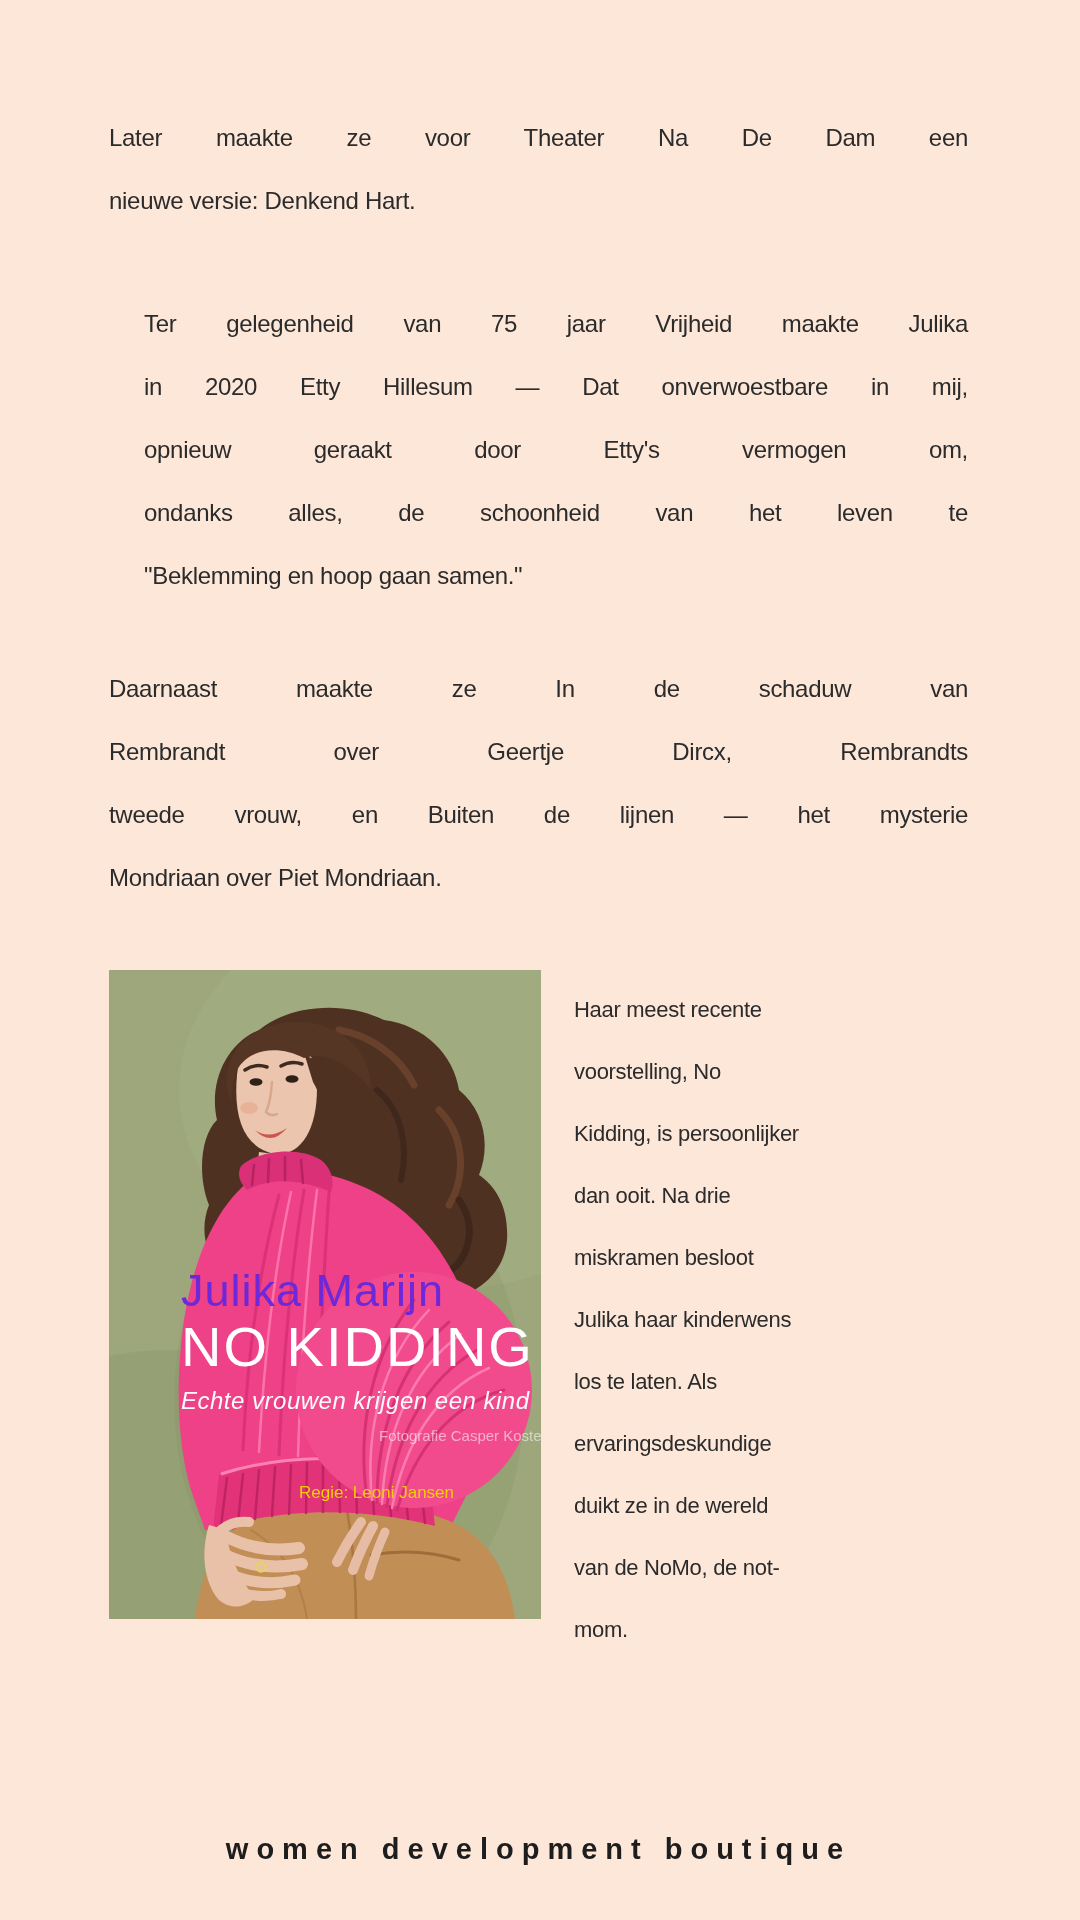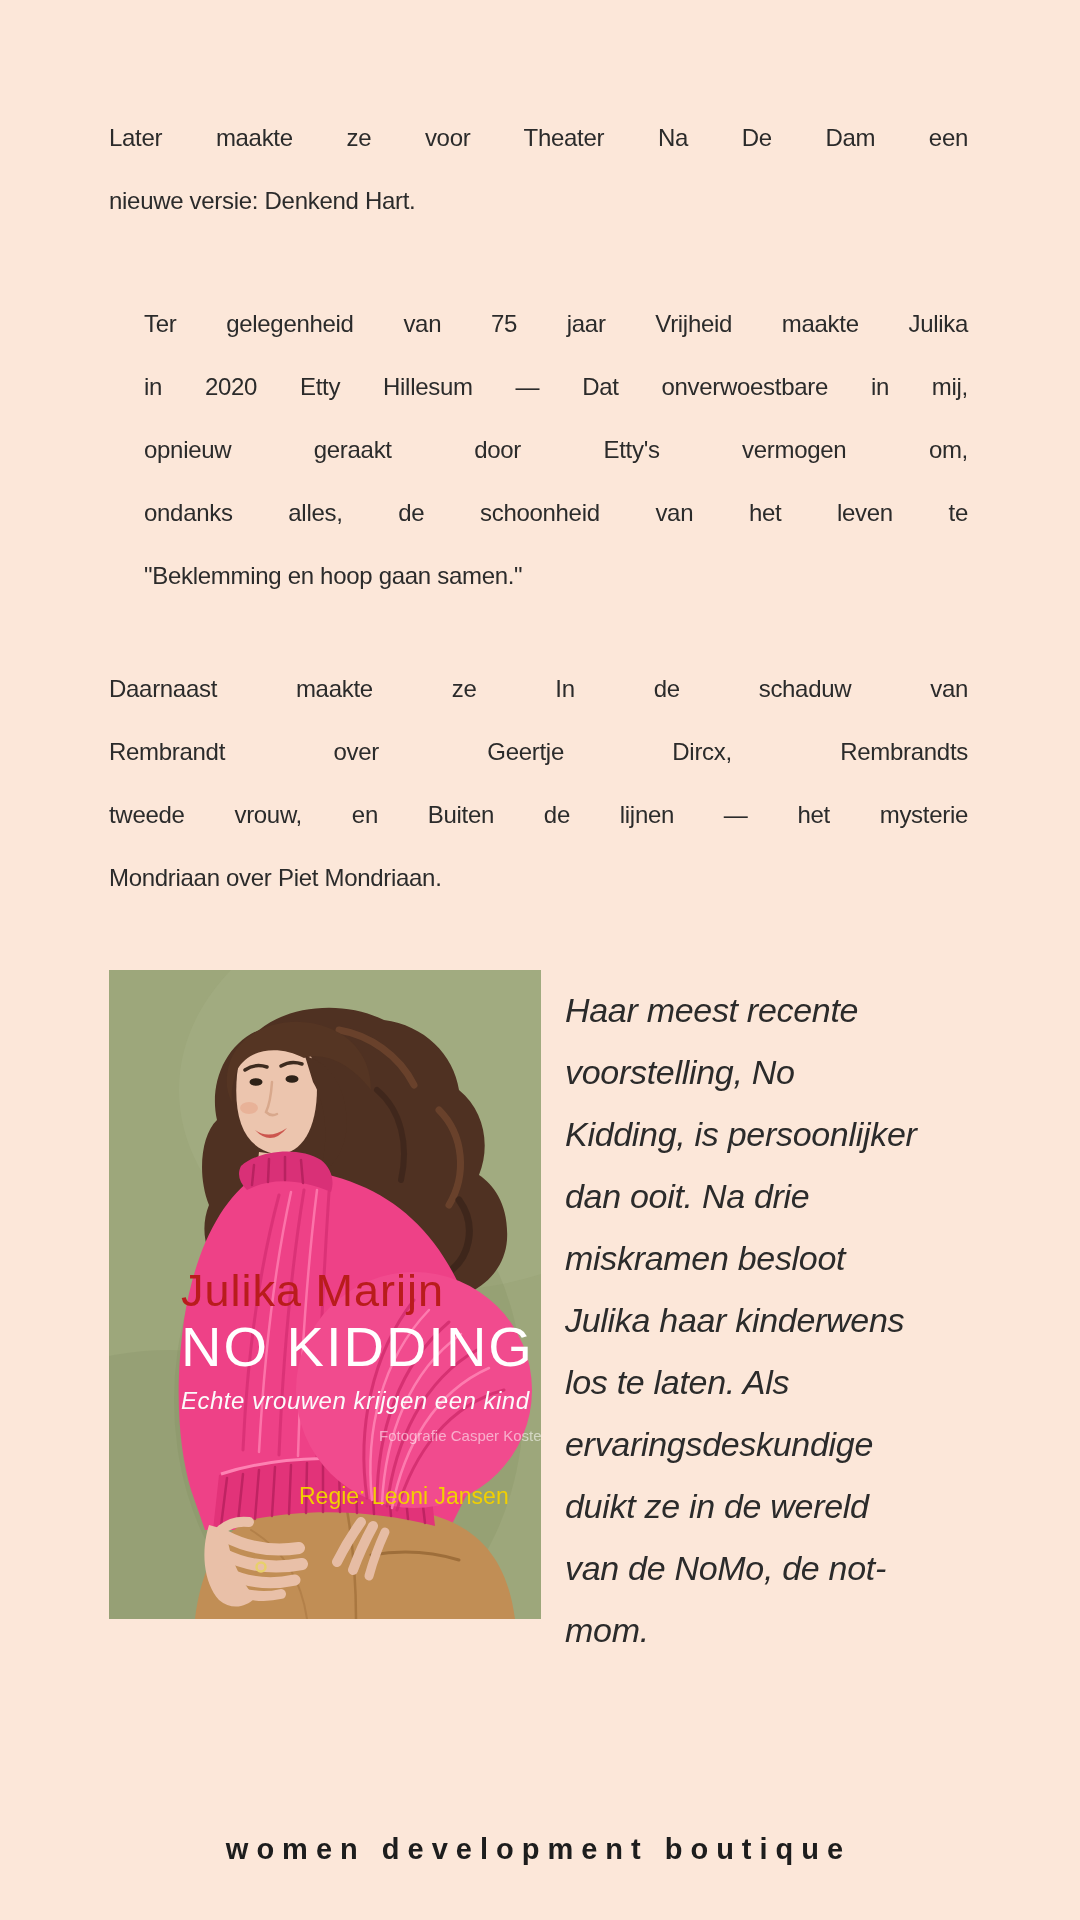--- a/index.html
+++ b/index.html
@@ -19,29 +19,29 @@
 
   .media-row { display: flex; margin-top: 61px; }
 
   .poster {
     position: relative;
     width: 432px; height: 649px; flex: 0 0 432px;
     margin: 0; overflow: hidden;
   }
   .poster svg { display: block; width: 432px; height: 649px; }
   .poster .overlay { position: absolute; white-space: nowrap; line-height: 1.1; }
-  .poster-artist   { left: 72px;  top: 296px; font-size: 45px; color: #b91c1c; letter-spacing: 1px; }
+  .poster-artist   { left: 72px;  top: 296px; font-size: 45px; color: #6d28d9; letter-spacing: 1px; }
   .poster-title    { left: 72px;  top: 346px; font-size: 56px; color: #ffffff; letter-spacing: 2px; }
   .poster-tagline  { left: 72px;  top: 402px; font-size: 24px; font-style: italic; color: #fbfbfb; letter-spacing: 0.5px; margin-top: 16px; }
   .poster-credit   { left: 270px; top: 458px; font-size: 15px;  color: rgba(255,255,255,0.55); }
-  .poster-director { left: 190px; top: 514px; font-size: 23px; color: #f2d000; }
+  .poster-director { left: 190px; top: 514px; font-size: 17px; color: #f2d000; }
 
   .side {
-    margin-left: 24px; padding-top: 9px;
-    font-size: 34px; line-height: 62px; letter-spacing: -0.3px; font-style: italic;
+    margin-left: 33px; padding-top: 9px;
+    font-size: 22px; line-height: 62px; letter-spacing: -0.3px;
   }
   .sline { white-space: nowrap; }
 
   .footer {
     margin-top: 172px;
     text-align: center;
     font-size: 29px; font-weight: 700; letter-spacing: 8px;
     color: #1d1d1d;
   }
 </style>

